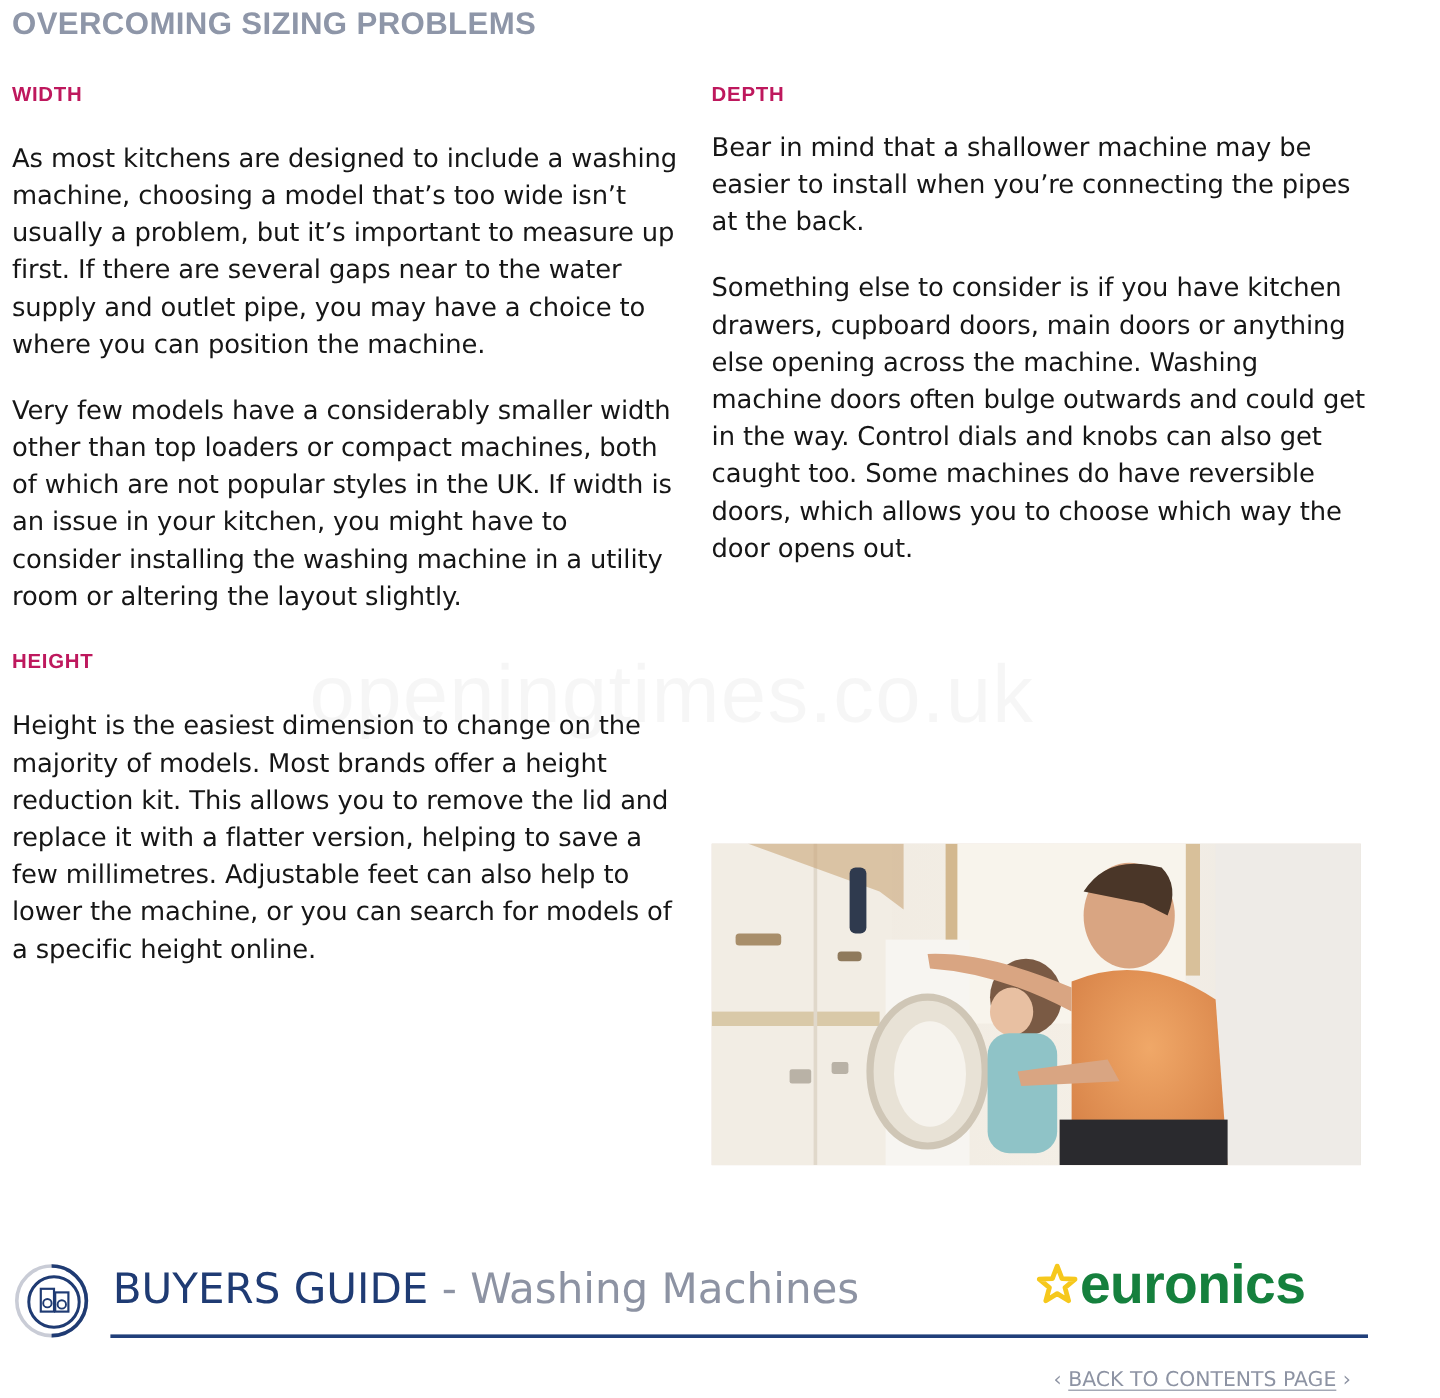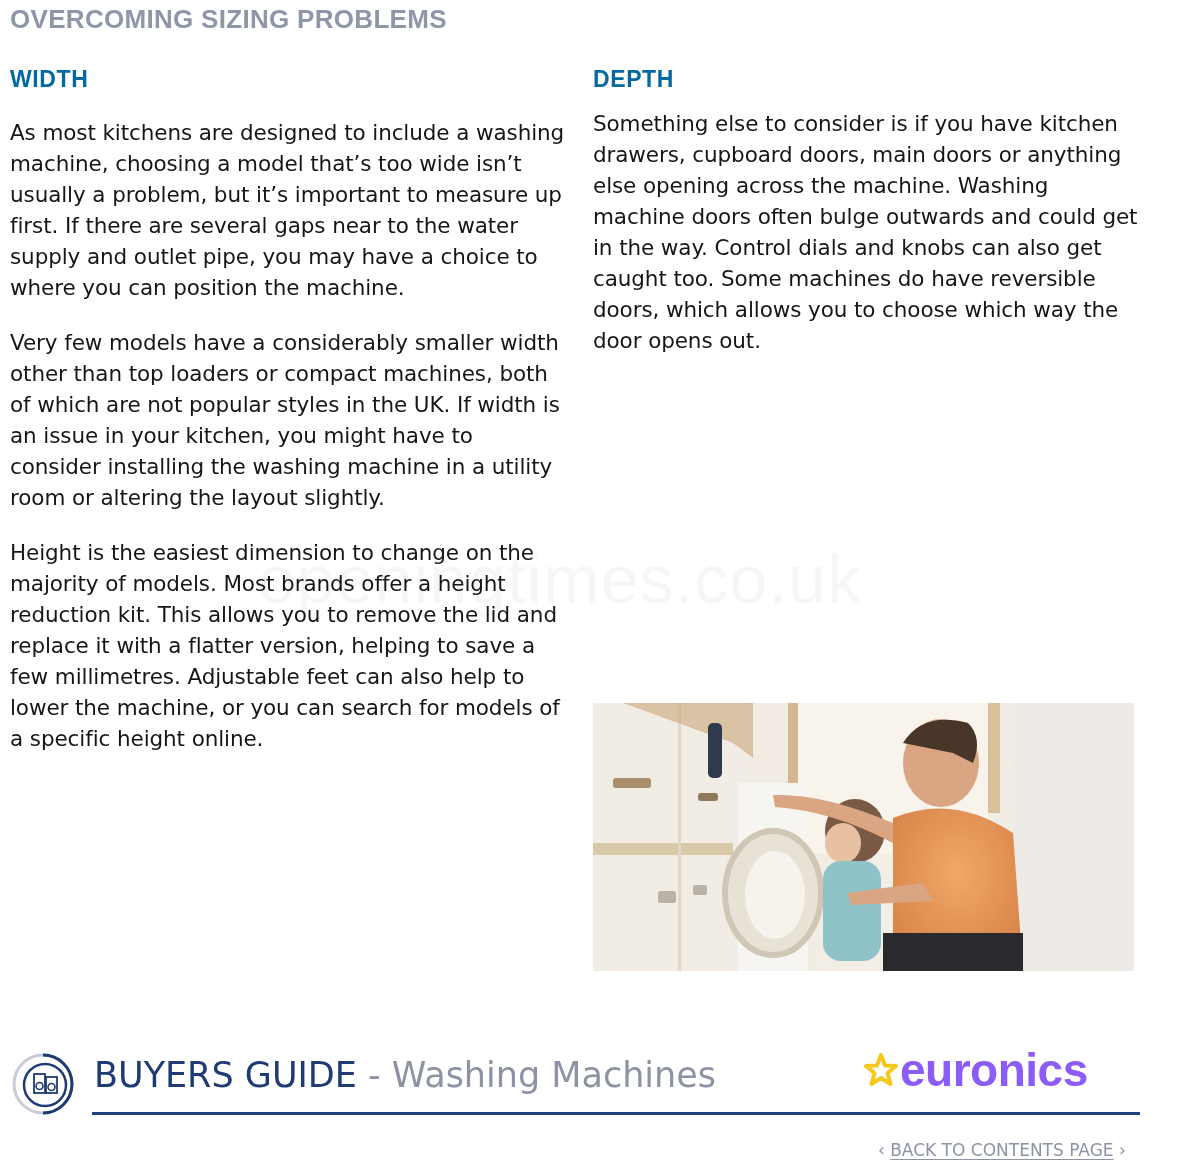--- a/index.html
+++ b/index.html
@@ -10,21 +10,21 @@
   .page-title {
     position: absolute; left: 10px; top: 4px;
     font-family: "Liberation Sans", sans-serif; font-weight: bold;
     font-size: 26px; letter-spacing: 0.3px; color: #8e96a8;
   }
   .col { position: absolute; top: 64px; }
   .col-left { left: 10px; width: 560px; }
   .col-right { left: 593px; width: 560px; }
   .section-heading {
     font-family: "Liberation Sans", sans-serif; font-weight: bold;
-    font-size: 23px; letter-spacing: 0.6px; color: #0369a1;
+    font-size: 17px; letter-spacing: 0.6px; color: #be185d;
     margin: 0 0 14px 0; line-height: 30px;
   }
   .para {
     font-family: "DejaVu Sans", sans-serif; font-size: 21.5px;
     line-height: 31px; margin: 0 0 24px 0; color: #161616;
     letter-spacing: -0.1px;
   }
   .col-left .para { width: 555px; margin-top: 23px; }
   .col-right .para { width: 550px; }
   .watermark {
@@ -49,21 +49,21 @@
   .footer-rule {
     position: absolute; left: 92px; top: 1112px; width: 1048px; height: 3px;
     background: #213f7a;
   }
   .logo {
     position: absolute; left: 864px; top: 1040px; height: 60px;
     display: flex; align-items: center;
   }
   .logo-word {
     font-family: "Liberation Sans", sans-serif; font-weight: bold;
-    font-size: 46px; color: #8b5cf6; letter-spacing: -0.5px; margin-left: 2px;
+    font-size: 46px; color: #15803d; letter-spacing: -0.5px; margin-left: 2px;
   }
   .back-link {
     position: absolute; left: 878px; top: 1140px;
     font-family: "DejaVu Sans", sans-serif; font-size: 17px; color: #8d93a3;
     white-space: nowrap;
   }
   .back-link .link-text { text-decoration: underline; text-underline-offset: 3px; }
   .page-number {
     position: absolute; left: 1233px; top: 1136px;
     font-family: Liberation Sans, sans-serif; font-size: 22px; color: #1f3b73;
@@ -73,25 +73,27 @@
 <body>
 
 <div class="page-title">OVERCOMING SIZING PROBLEMS</div>
 
 <div class="watermark">openingtimes.co.uk</div>
 
 <div class="col col-left">
   <h2 class="section-heading">WIDTH</h2>
   <p class="para">As most kitchens are designed to include a washing machine, choosing a model that’s too wide isn’t usually a problem, but it’s important to measure up first. If there are several gaps near to the water supply and outlet pipe, you may have a choice to where you can position the machine.</p>
   <p class="para">Very few models have a considerably smaller width other than top loaders or compact machines, both of which are not popular styles in the UK. If width is an issue in your kitchen, you might have to consider installing the washing machine in a utility room or altering the layout slightly.</p>
+  <h2 class="section-heading">HEIGHT</h2>
   <p class="para">Height is the easiest dimension to change on the majority of models. Most brands offer a height reduction kit. This allows you to remove the lid and replace it with a flatter version, helping to save a few millimetres. Adjustable feet can also help to lower the machine, or you can search for models of a specific height online.</p>
 </div>
 
 <div class="col col-right">
   <h2 class="section-heading">DEPTH</h2>
+  <p class="para">Bear in mind that a shallower machine may be easier to install when you’re connecting the pipes at the back.</p>
   <p class="para">Something else to consider is if you have kitchen drawers, cupboard doors, main doors or anything else opening across the machine. Washing machine doors often bulge outwards and could get in the way. Control dials and knobs can also get caught too. Some machines do have reversible doors, which allows you to choose which way the door opens out.</p>
 </div>
 
 <div class="photo" title="Father and toddler loading a front-loading washing machine in a kitchen">
   <svg width="541" height="268" viewBox="0 0 541 268" xmlns="http://www.w3.org/2000/svg">
     <defs>
       <linearGradient id="bg" x1="0" x2="1" y1="0" y2="0">
         <stop offset="0" stop-color="#efe9e0"></stop>
         <stop offset="0.6" stop-color="#f4efe6"></stop>
         <stop offset="1" stop-color="#ece8e2"></stop>

